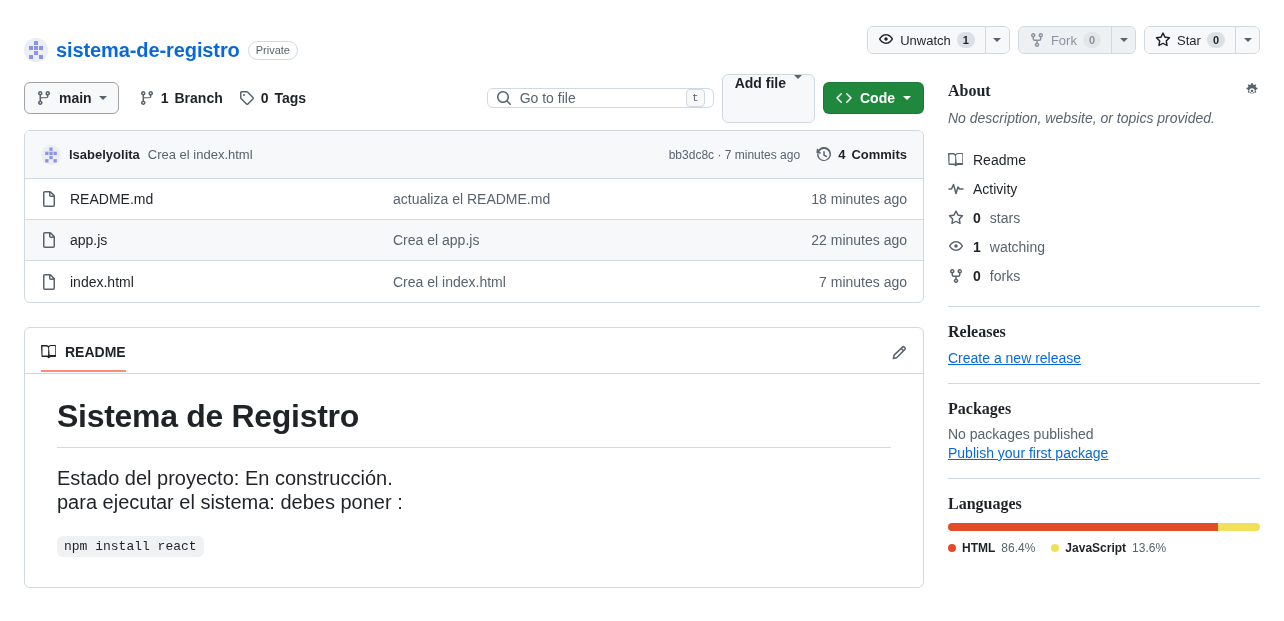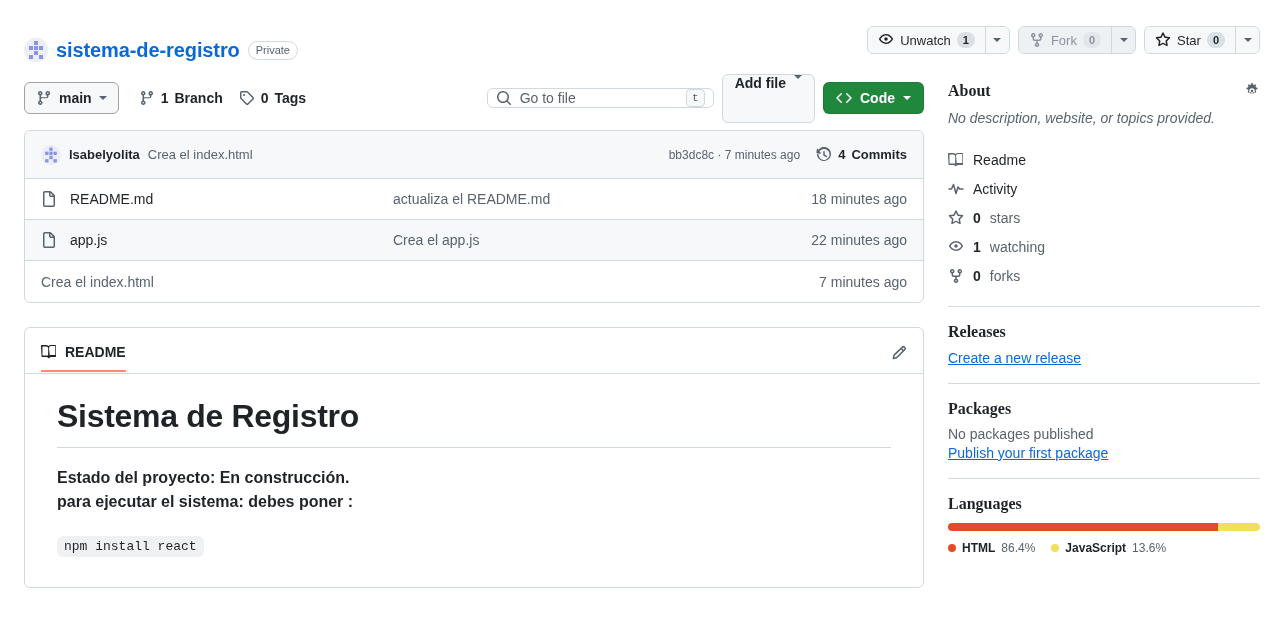--- a/index.html
+++ b/index.html
@@ -216,21 +216,21 @@
     margin-bottom: -1px;
   }
   .readme-edit { margin-left: auto; padding-bottom: 10px; }
   .readme-body { padding: 24px 32px 30px 32px; }
   .readme-body h1 {
     font-size: 32px; font-weight: 600; letter-spacing: -0.3px;
     padding-bottom: 12px;
     border-bottom: 1px solid #d1d9e0;
     margin-bottom: 18px;
   }
-  .readme-body p { font-size: 16px; line-height: 24px; font-weight: bold; }
+  .readme-body p { font-size: 20px; line-height: 24px; }
   .code-inline {
     display: inline-block;
     background: #eff1f3;
     border-radius: 6px;
     padding: 3px 7px;
     font-family: "Liberation Mono", monospace;
     font-size: 13px;
     margin-top: 22px;
     color: #1f2328;
   }
@@ -460,20 +460,28 @@
                 <path d="M2 1.75C2 .78 2.78 0 3.75 0h5.19c.46 0 .91.18 1.23.51l3.32 3.32c.33.32.51.77.51 1.23v9.19A1.75 1.75 0 0 1 12.25 16h-8.5A1.75 1.75 0 0 1 2 14.25Zm1.75-.25a.25.25 0 0 0-.25.25v12.5c0 .14.11.25.25.25h8.5a.25.25 0 0 0 .25-.25V6h-2.75A1.75 1.75 0 0 1 8 4.25V1.5Zm5.75.56v2.19c0 .14.11.25.25.25h2.19Z"></path>
               </svg>
           </span>
           <a>app.js</a>
         </span>
         <span class="fmsg">Crea el app.js</span>
         <span class="ftime">22 minutes ago</span>
       </div>
 
       <div class="frow">
+        <span class="fname">
+          <span>
+            <svg width="16" height="16" viewBox="0 0 16 16" fill="#59636e">
+                <path d="M2 1.75C2 .78 2.78 0 3.75 0h5.19c.46 0 .91.18 1.23.51l3.32 3.32c.33.32.51.77.51 1.23v9.19A1.75 1.75 0 0 1 12.25 16h-8.5A1.75 1.75 0 0 1 2 14.25Zm1.75-.25a.25.25 0 0 0-.25.25v12.5c0 .14.11.25.25.25h8.5a.25.25 0 0 0 .25-.25V6h-2.75A1.75 1.75 0 0 1 8 4.25V1.5Zm5.75.56v2.19c0 .14.11.25.25.25h2.19Z"></path>
+              </svg>
+          </span>
+          <a>index.html</a>
+        </span>
         <span class="fmsg">Crea el index.html</span>
         <span class="ftime">7 minutes ago</span>
       </div>
 
     </div>
 
     <div class="readme">
       <div class="readme-head">
         <div class="readme-tab">
           <span>

